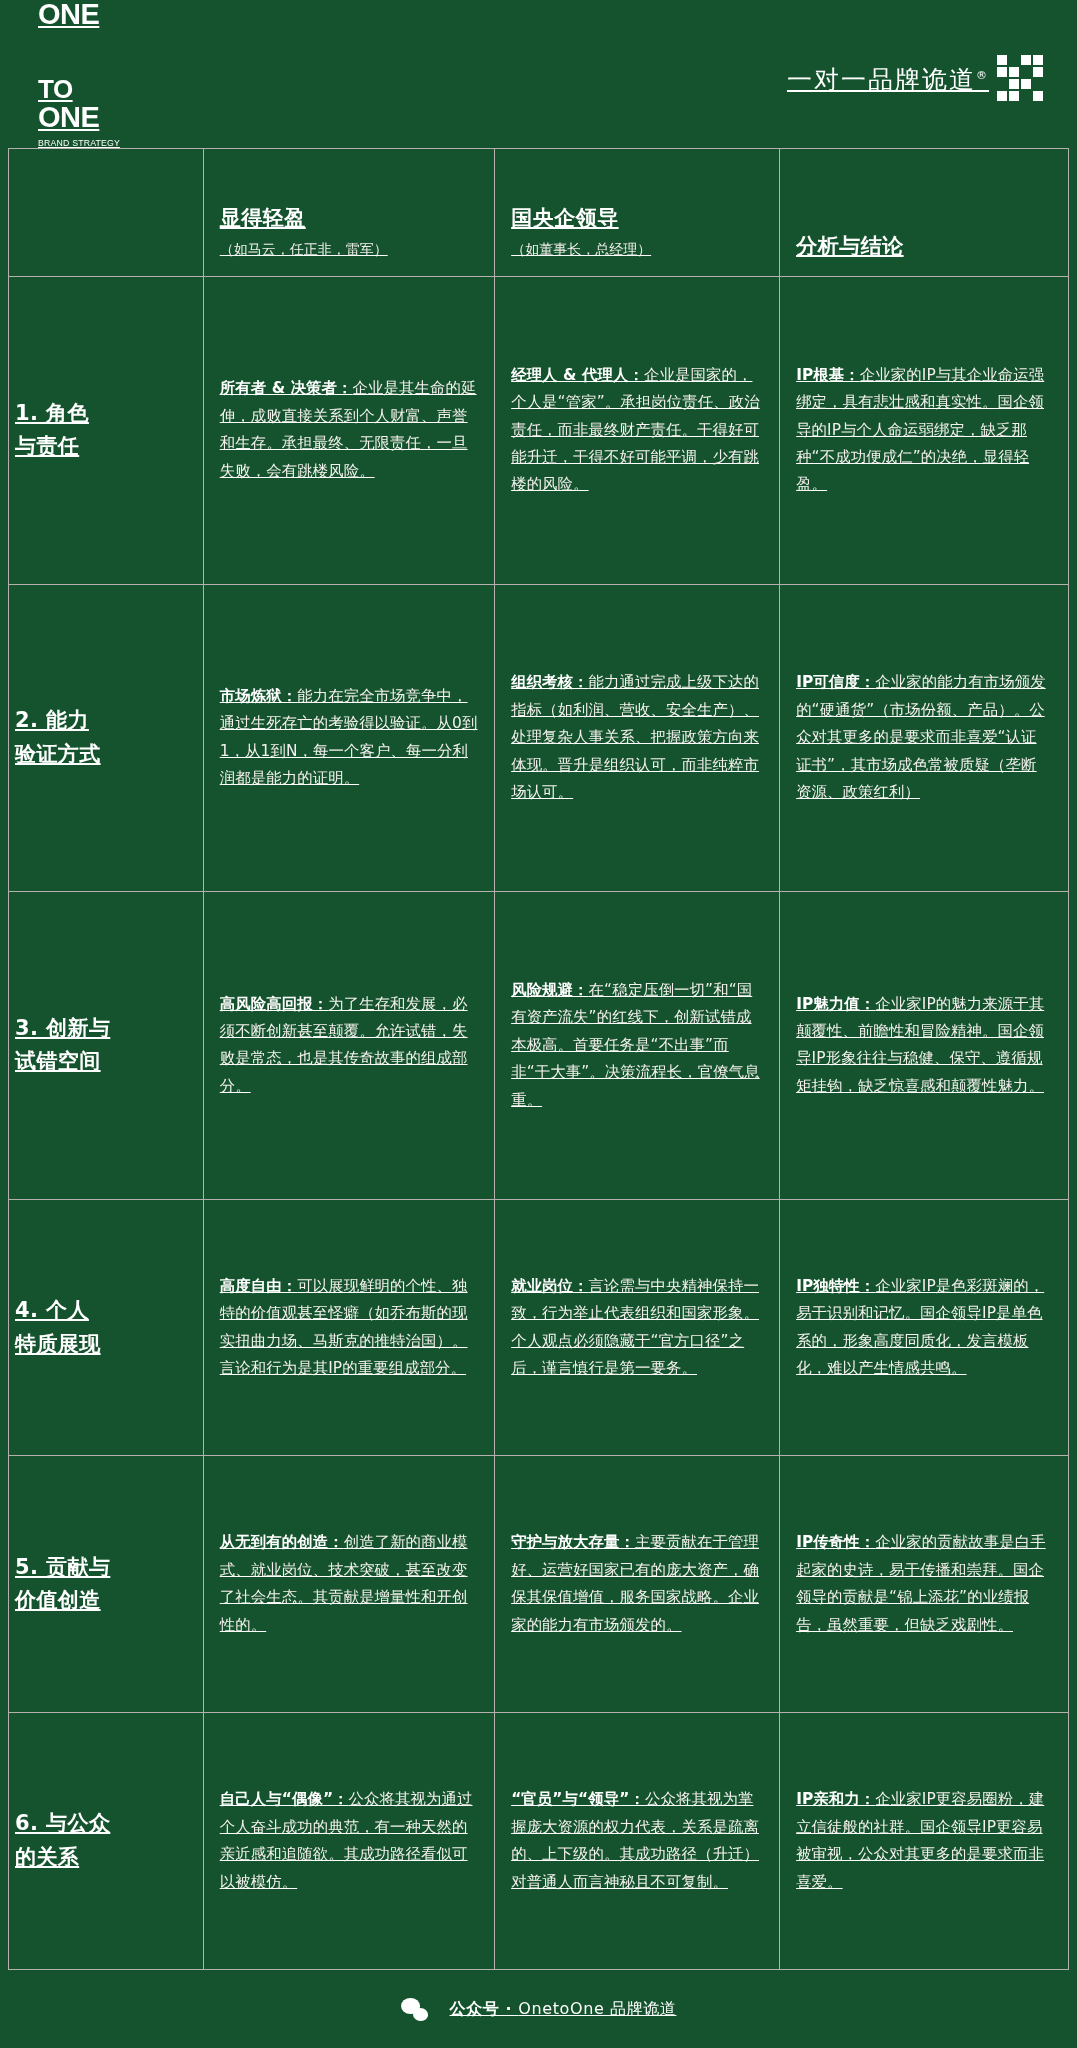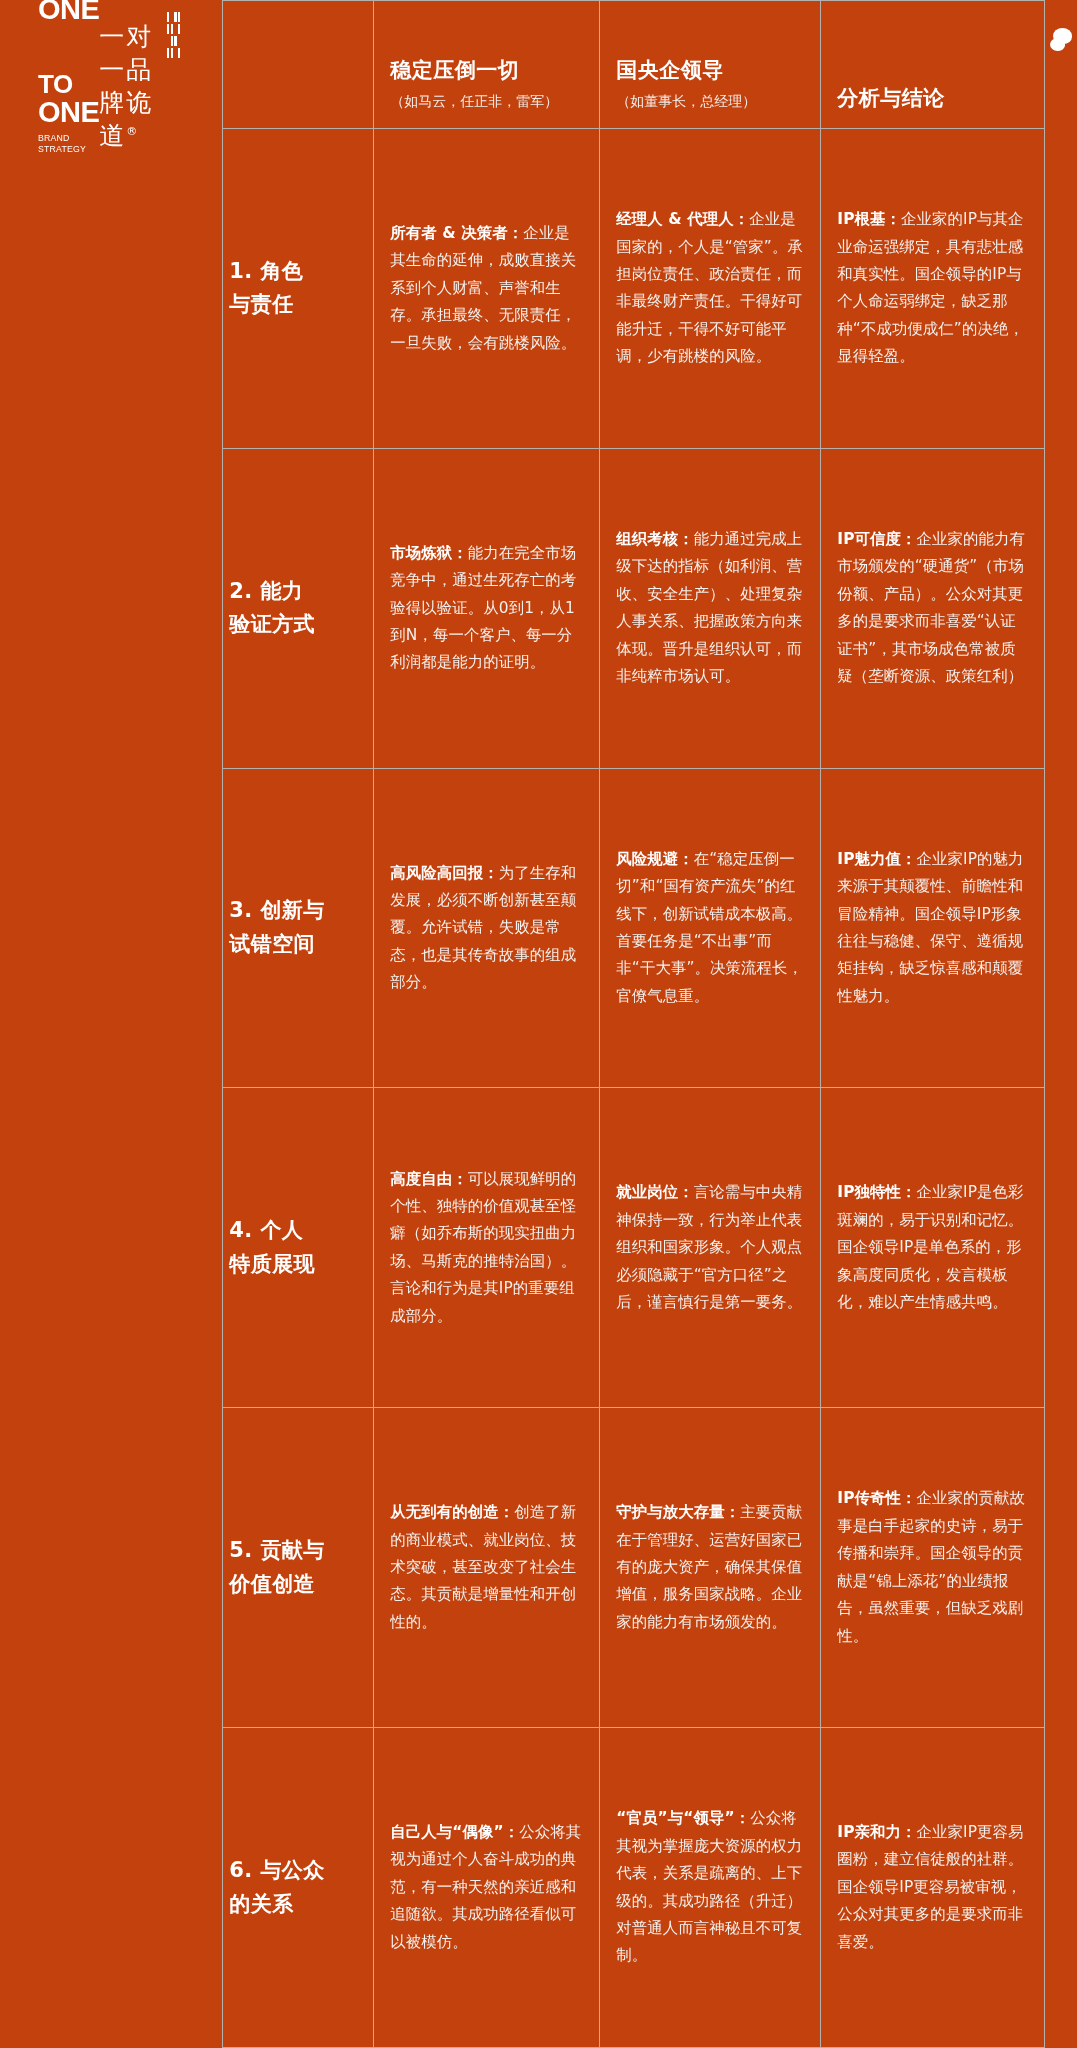--- a/index.html
+++ b/index.html
@@ -8,23 +8,24 @@
     height: 2048px;
     background: #8e8a86;
     font-family: "Liberation Sans", "DejaVu Sans", sans-serif;
     color: #ffffff;
     overflow: hidden;
   }
   .page {
     width: 1077px;
     height: 2048px;
     position: relative;
-    background: #c2410c;
+    background: #14532d;
     display: flex;
-    flex-direction: row;
+    flex-direction: column;
+    text-decoration: underline;
   }
 
   
   .topbar {
     height: 148px;
     flex: 0 0 148px;
     display: flex;
     align-items: center;
     justify-content: space-between;
     padding: 0 34px 0 38px;
@@ -204,21 +205,21 @@
       <colgroup>
         <col class="c0">
           <col class="c1">
           <col class="c2">
           <col class="c3">
       </colgroup>
       <thead>
         <tr>
           <th class="blank"></th>
           <th>
-            <div class="col-title">稳定压倒一切</div>
+            <div class="col-title">显得轻盈</div>
             <div class="col-sub">（如马云，任正非，雷军）</div>
           </th>
           <th>
             <div class="col-title">国央企领导</div>
             <div class="col-sub">（如董事长，总经理）</div>
           </th>
           <th>
             <div class="col-title">分析与结论</div>
           </th>
         </tr>

